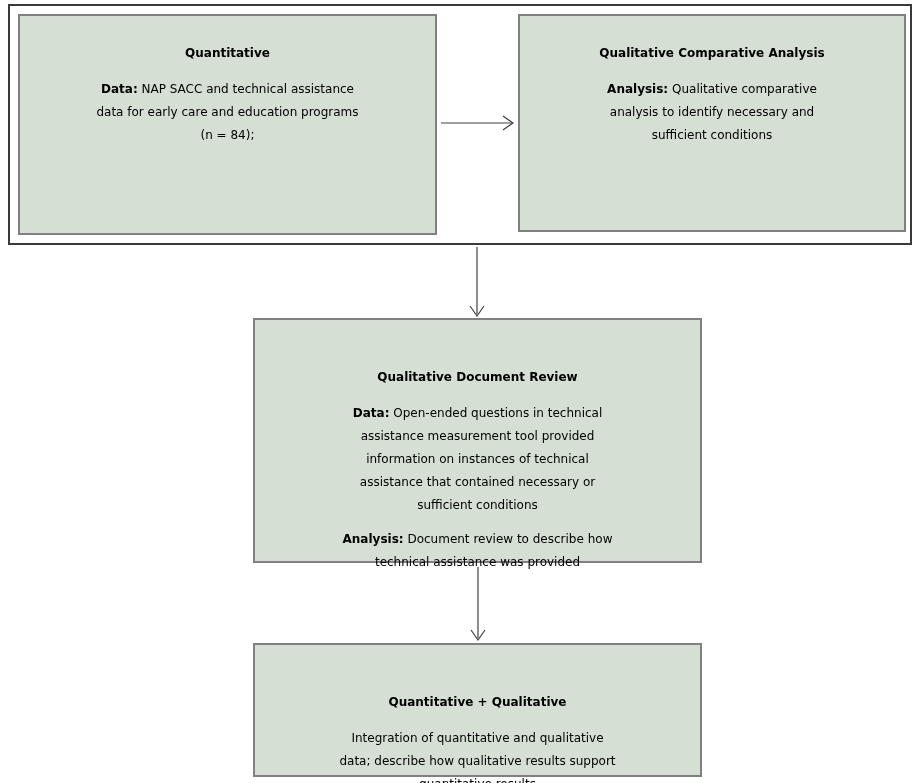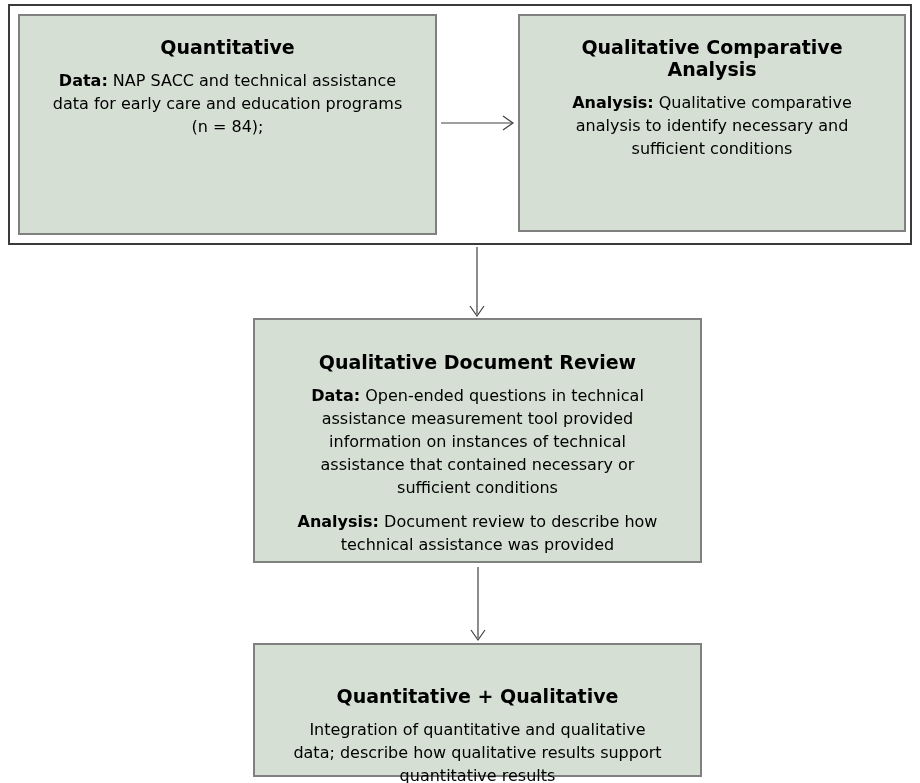--- a/index.html
+++ b/index.html
@@ -20,30 +20,30 @@
   }
   .box {
     position: absolute;
     box-sizing: border-box;
     background: #d5dfd3;
     border: 2px solid #808080;
     text-align: center;
   }
   .box-quantitative { left: 18px;  top: 14px;  width: 419px; height: 221px; padding: 12px 8px 0; }
   .box-qca          { left: 518px; top: 14px;  width: 388px; height: 218px; padding: 12px 24px 0; }
-  .box-docreview    { left: 253px; top: 318px; width: 449px; height: 245px; padding: 23px 10px 0; }
+  .box-docreview    { left: 253px; top: 318px; width: 449px; height: 245px; padding: 32px 10px 0; }
   .box-integration  { left: 253px; top: 643px; width: 449px; height: 134px; padding: 32px 8px 0; }
   .box-title {
-    font-size: 19px;
+    font-size: 12px;
     font-weight: bold;
     line-height: 22px;
-    margin: 8px;
+    margin: 14px;
   }
   .box p {
-    font-size: 16px;
+    font-size: 12px;
     line-height: 23px;
     margin: 11px 0 0;
     white-space: pre-line;
   }
   .box p b { font-weight: bold; }
   .arrow-layer {
     position: absolute;
     left: 0; top: 0; width: 920px; height: 783px;
     pointer-events: none;
   }

